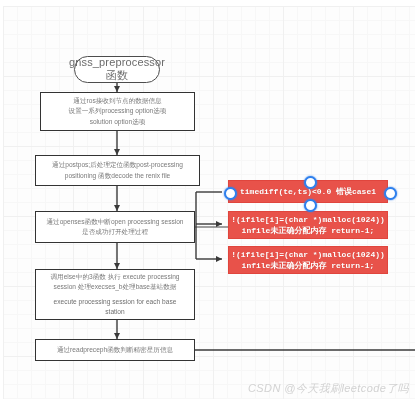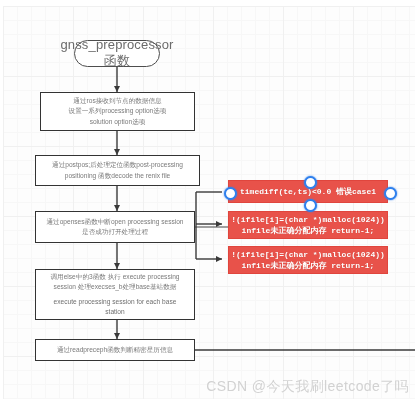--- a/index.html
+++ b/index.html
@@ -46,22 +46,23 @@
     flex-direction: column;
     align-items: center;
     justify-content: center;
     text-align: center;
   }
   .term {
     border: 1px solid #4d4d4d;
     border-radius: 18px;
     background: #ffffff;
     color: #6b6b6b;
-    font-size: 13px;
+    font-size: 11px;
     letter-spacing: 0.15px;
+    margin-top: 16px;
   }
   .proc {
     border: 1px solid #333333;
     background: #ffffff;
     color: #7a7a7a;
     font-size: 6.6px;
     line-height: 1.55;
     padding: 3px 5px;
   }
   .proc .ln { display: block; white-space: nowrap; }
@@ -92,24 +93,25 @@
     border-radius: 50%;
     background: #ffffff;
     border: 2.5px solid #2f80ed;
     box-shadow: 0 0 2px rgba(47,128,237,.9);
     z-index: 20;
   }
   #watermark {
     position: absolute;
     right: 6px;
     bottom: 3px;
-    font-size: 14px;
+    font-size: 11px;
     color: #d2d2d2;
     letter-spacing: .4px;
     white-space: nowrap;
+    font-style: italic;
   }
 </style>
 </head>
 <body>
 
 <div id="canvas">
 
   <svg class="edges" viewBox="0 0 415 399">
     <defs>
       <marker id="arr" markerWidth="7" markerHeight="7" refX="6" refY="3" orient="auto" markerUnits="userSpaceOnUse">

